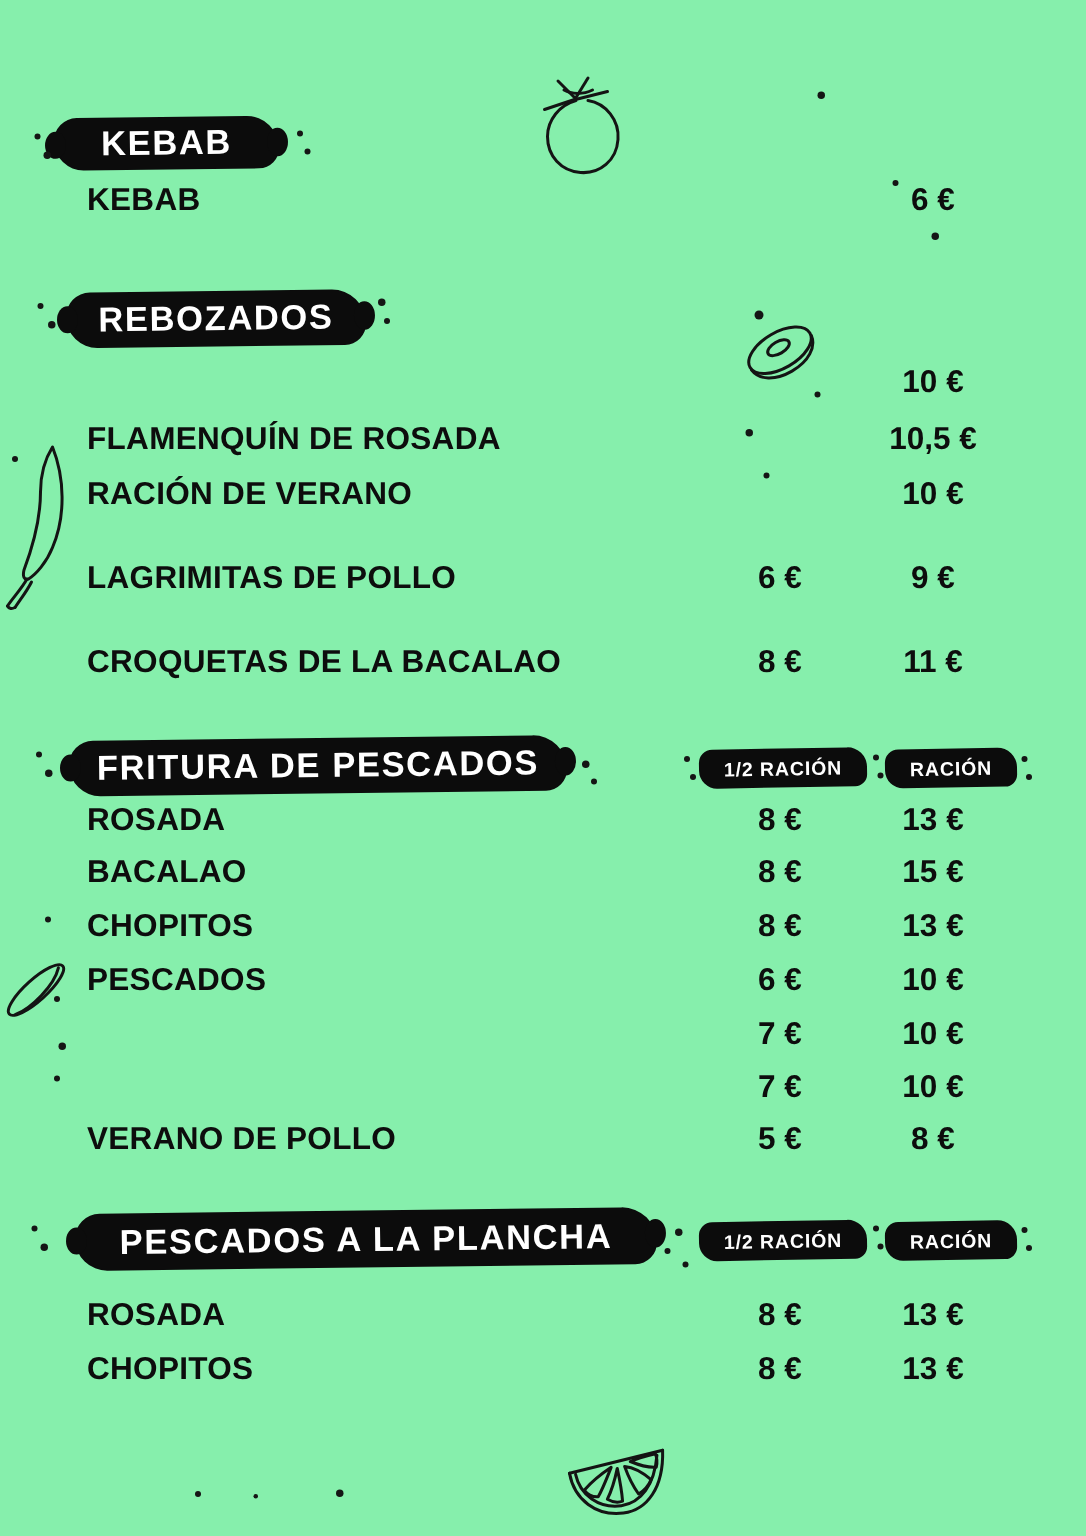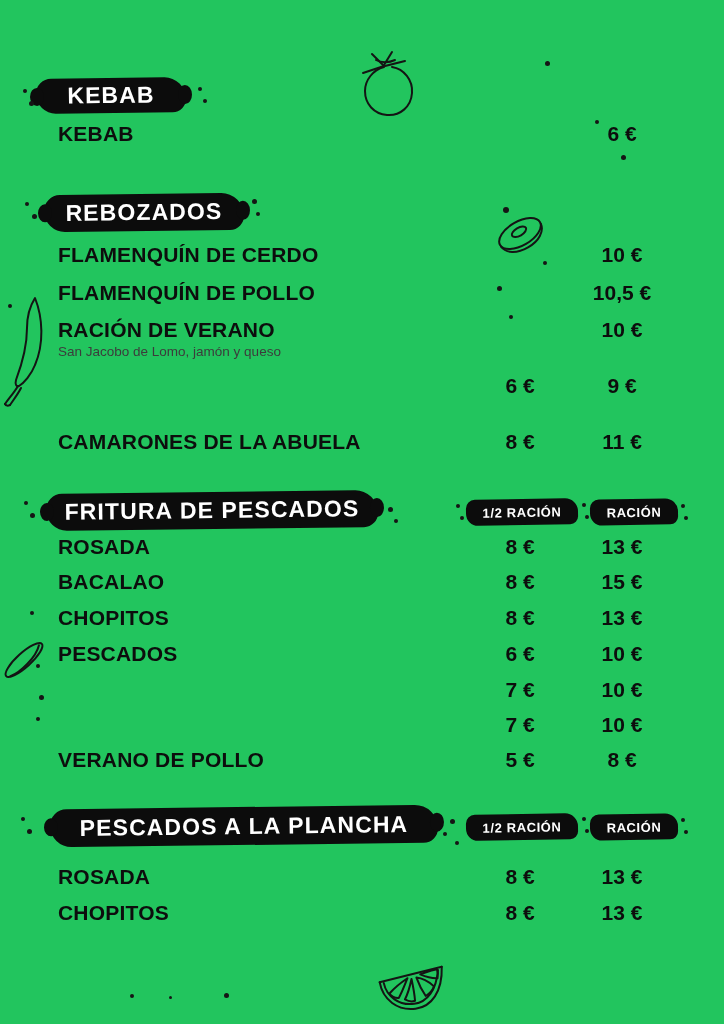--- a/index.html
+++ b/index.html
@@ -1,16 +1,16 @@
 <!DOCTYPE html>
 <html><head>
 <meta charset="utf-8">
 <style>
   html,body{margin:0;padding:0;background:#e8e8e8;}
-  .page{position:relative;width:724px;height:1024px;background:#22c55e;overflow:hidden;
+  .page{position:relative;width:724px;height:1024px;background:#86efac;overflow:hidden;
         font-family:"Liberation Sans",sans-serif;color:#0d0d0d;margin:0 auto;}
   .sec-badge{position:absolute;background:#0c0c0c;color:#fff;display:flex;align-items:center;
         justify-content:center;font-weight:800;font-size:23px;letter-spacing:1.1px;
         border-radius:17px 24px 15px 22px;transform:rotate(-0.7deg);white-space:nowrap;}
   .sec-badge::after{content:"";position:absolute;left:-6px;top:9px;width:14px;height:18px;
         background:#0c0c0c;border-radius:50%;}
   .sec-badge::before{content:"";position:absolute;right:-6px;top:8px;width:14px;height:19px;
         background:#0c0c0c;border-radius:50%;}
   .col-badge{position:absolute;height:26px;background:#0c0c0c;color:#fff;display:flex;
         align-items:center;justify-content:center;font-weight:800;font-size:13px;
@@ -36,38 +36,37 @@
   <div class="row" style="top:122px">
     <div class="item-name">KEBAB</div>
     <div class="p-full">6 €</div>
   </div>
 
   <div class="sec-badge" style="left:44px;top:194px;width:200px;height:37px">
     <span>REBOZADOS</span>
   </div>
 
   <div class="row" style="top:243px">
-    <div class="item-name">FLAMENQUÍN DE CERDO</div>
     <div class="p-full">10 €</div>
   </div>
   <div class="row" style="top:281px">
-    <div class="item-name">FLAMENQUÍN DE POLLO</div>
+    <div class="item-name">FLAMENQUÍN DE ROSADA</div>
     <div class="p-full">10,5 €</div>
   </div>
   <div class="row" style="top:318px">
     <div class="item-name">RACIÓN DE VERANO</div>
     <div class="p-full">10 €</div>
-    <div class="item-desc">San Jacobo de Lomo, jamón y queso</div>
   </div>
   <div class="row" style="top:374px">
+    <div class="item-name">LAGRIMITAS DE POLLO</div>
     <div class="p-half">6 €</div>
     <div class="p-full">9 €</div>
   </div>
   <div class="row" style="top:430px">
-    <div class="item-name">CAMARONES DE LA ABUELA</div>
+    <div class="item-name">CROQUETAS DE LA BACALAO</div>
     <div class="p-half">8 €</div>
     <div class="p-full">11 €</div>
   </div>
 
   <div class="sec-badge" style="left:46px;top:492px;width:332px;height:37px">
     <span>FRITURA DE PESCADOS</span>
   </div>
   <div class="col-badge" style="left:466px;top:499px;width:112px">
     <span>1/2 RACIÓN</span>
   </div>

